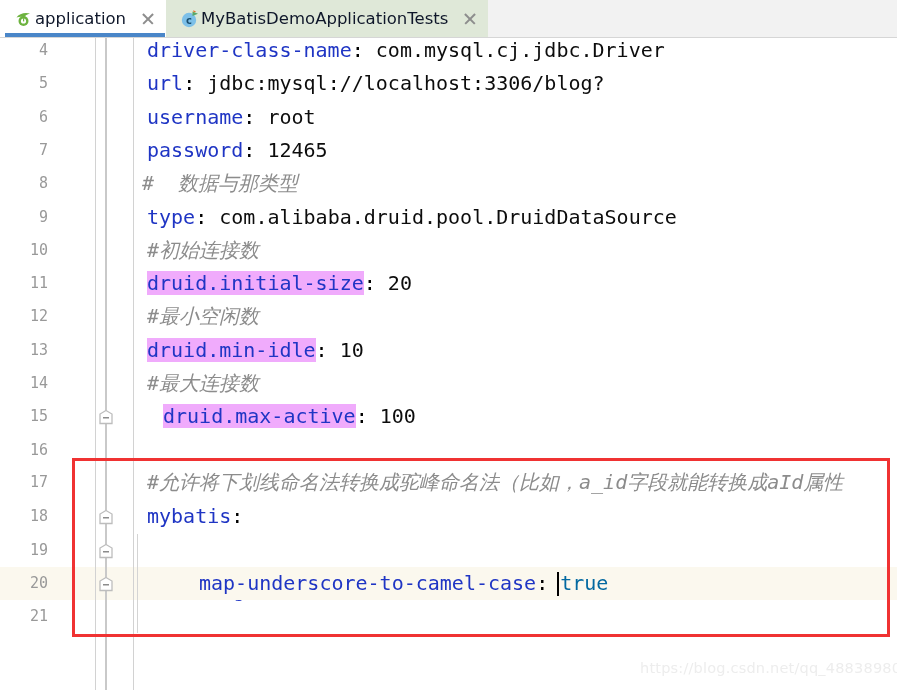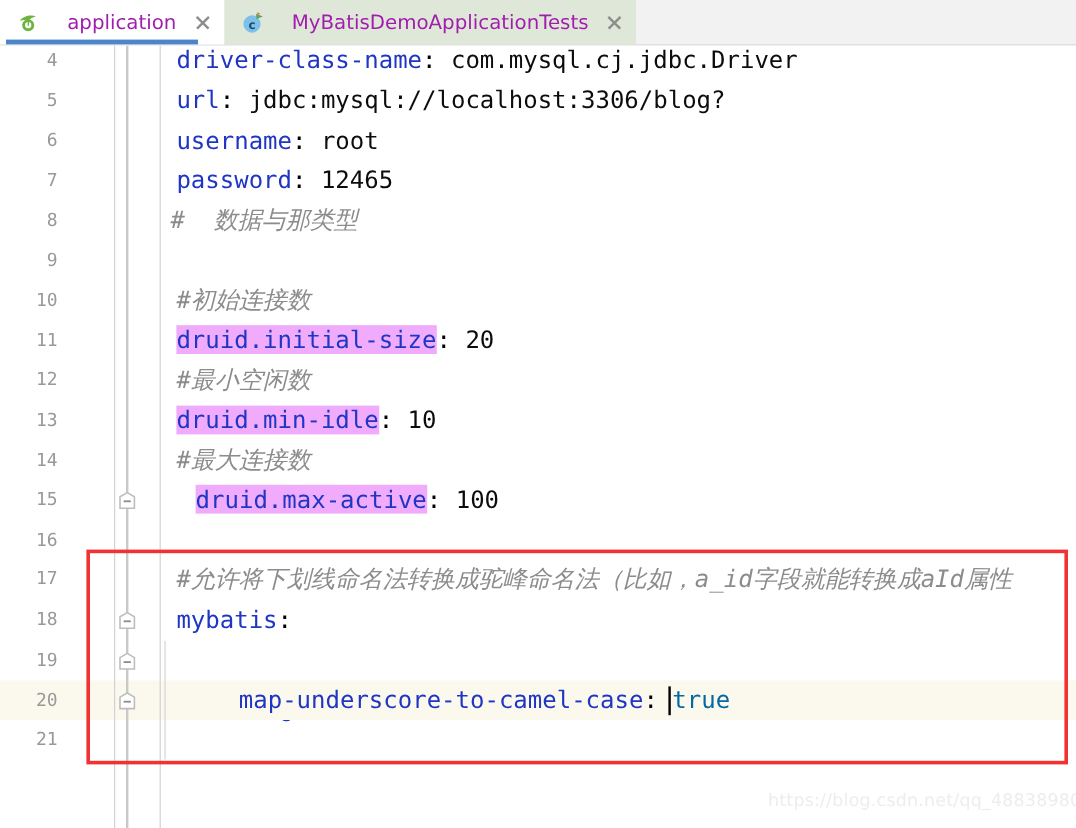--- a/index.html
+++ b/index.html
@@ -33,24 +33,24 @@
     height: 100%;
     box-sizing: border-box;
     padding: 0 10px 0 14px;
     cursor: default;
     position: relative;
   }
   .tab.active-white { background: #ffffff; }
   .tab.green { background: #dfe8d8; }
   .tab-label {
     font-size: 16.5px;
-    color: #a21caf;
+    color: #0f172a;
     font-family: "DejaVu Sans", sans-serif;
     white-space: nowrap;
-    margin-left: 22px;
+    margin-left: 1px;
     text-align: center;
   }
   .tab-close {
     margin-left: 14px;
     width: 16px; height: 16px;
     position: relative;
     flex: 0 0 auto;
   }
   .tab-close::before, .tab-close::after {
     content: "";
@@ -243,20 +243,21 @@
       <div class="line" style="position: absolute; left: 0px; top: 95.9px; width: 897px; height: 33.3px;">
         <div class="lineno">7</div>
         <div class="code" style="left: 147px;"><span class="key">password</span><span class="punc">: </span><span class="val">12465</span></div>
       </div>
       <div class="line" style="position: absolute; left: 0px; top: 129.2px; width: 897px; height: 33.3px;">
         <div class="lineno">8</div>
         <div class="code" style="left: 142px;"><span class="comment">#  数据与那类型</span></div>
       </div>
       <div class="line" style="position: absolute; left: 0px; top: 162.5px; width: 897px; height: 33.3px;">
         <div class="lineno">9</div>
+        <div class="code" style="left: 147px;"><span class="key">type</span><span class="punc">: </span><span class="val">com.alibaba.druid.pool.DruidDataSource</span></div>
       </div>
       <div class="line" style="position: absolute; left: 0px; top: 195.8px; width: 897px; height: 33.3px;">
         <div class="lineno">10</div>
         <div class="code" style="left: 147px;"><span class="comment">#初始连接数</span></div>
       </div>
       <div class="line" style="position: absolute; left: 0px; top: 229.1px; width: 897px; height: 33.3px;">
         <div class="lineno">11</div>
         <div class="code" style="left: 147px;"><span class="key hl">druid.initial-size</span><span class="punc">: </span><span class="val">20</span></div>
       </div>
       <div class="line" style="position: absolute; left: 0px; top: 262.4px; width: 897px; height: 33.3px;">

